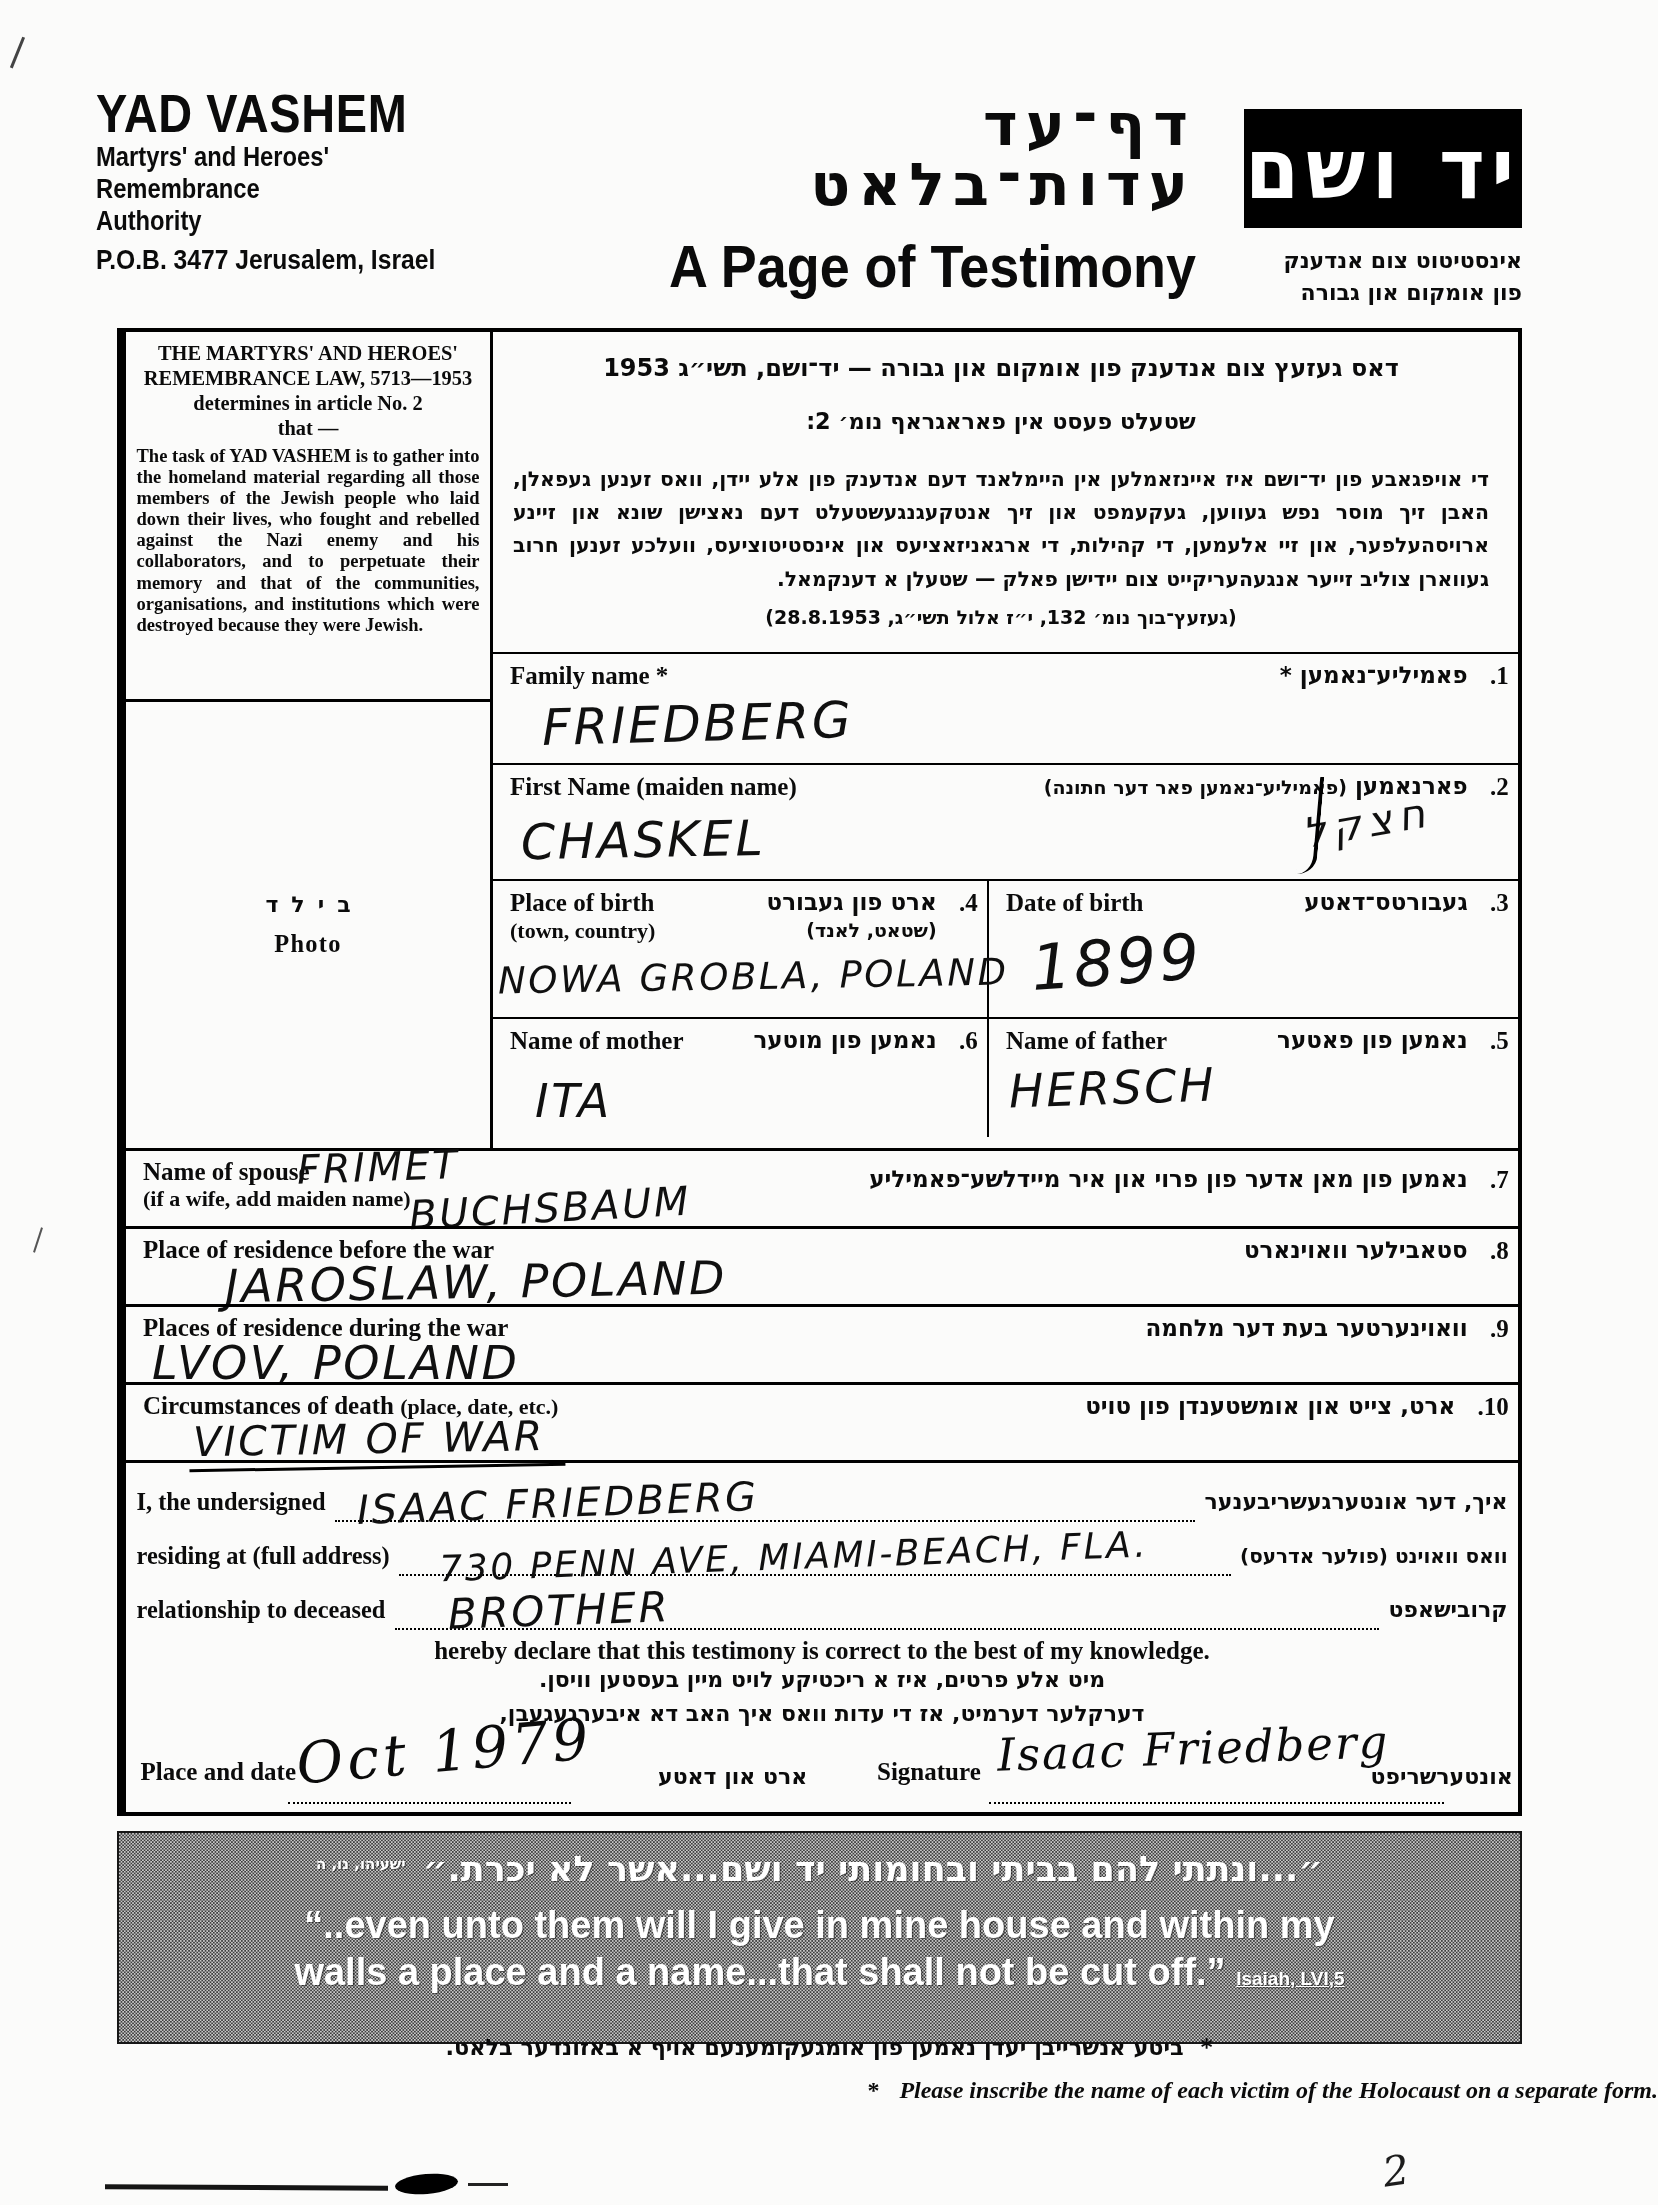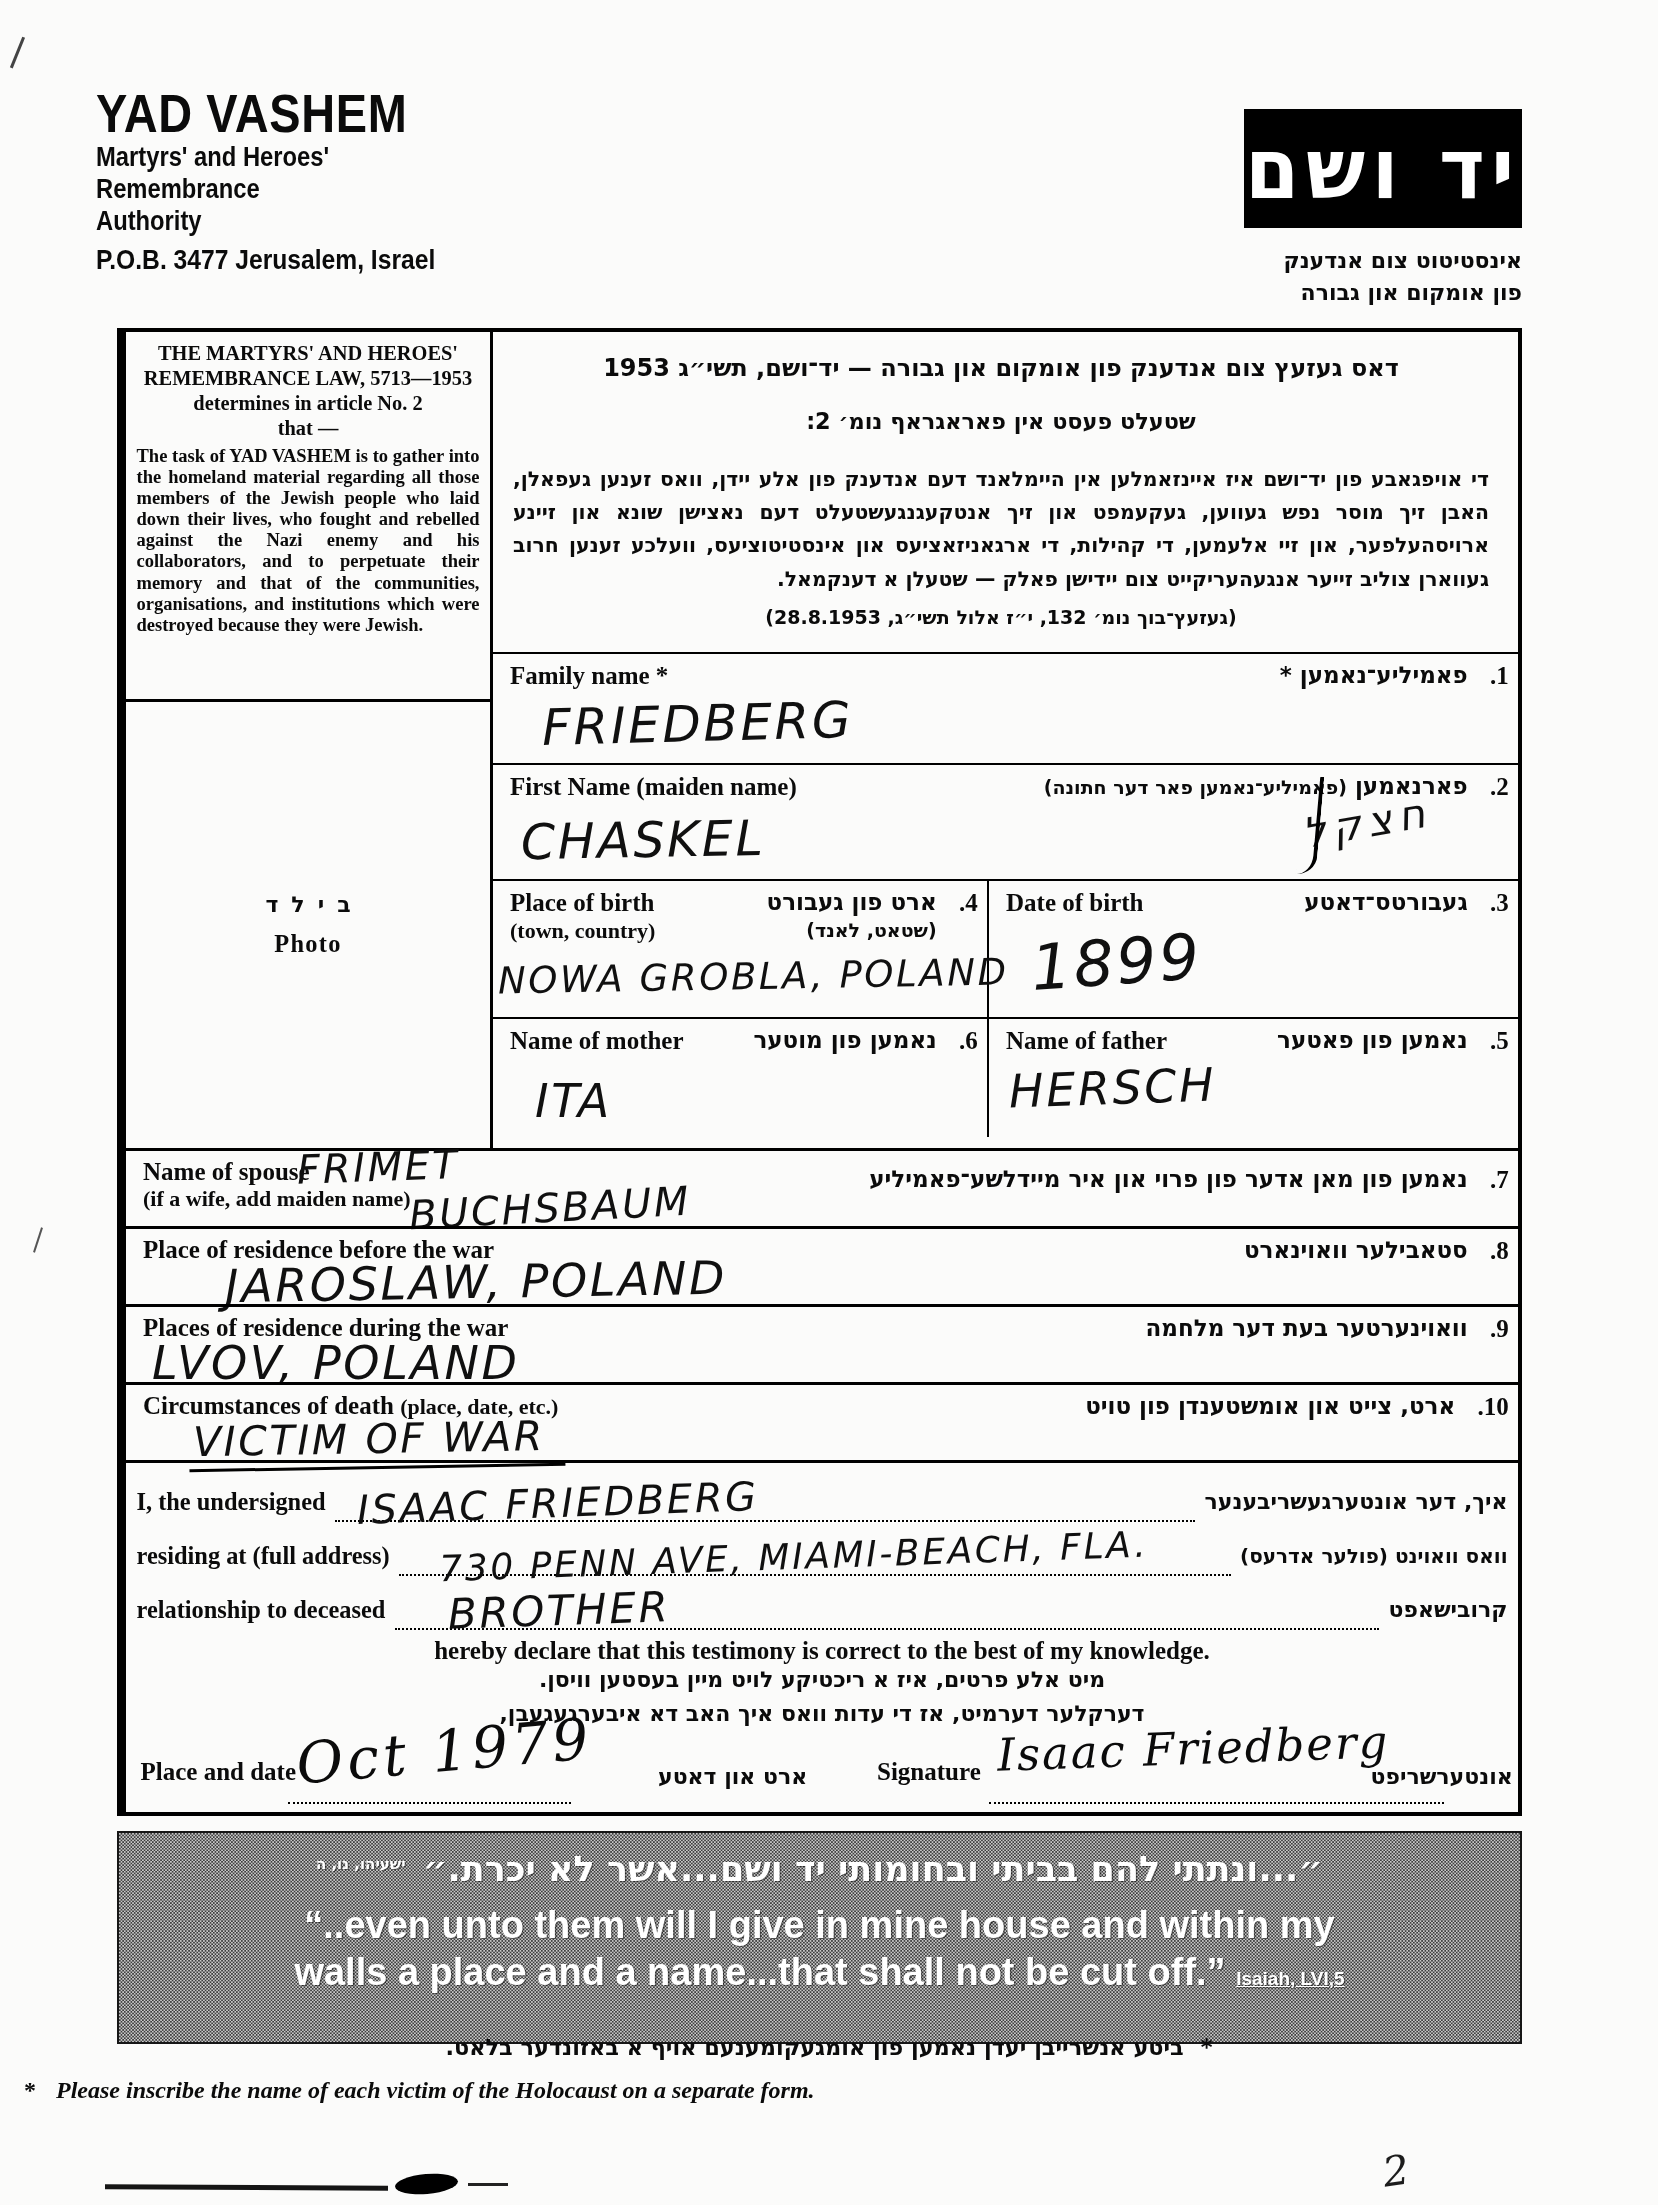--- a/index.html
+++ b/index.html
@@ -111,21 +111,21 @@
   .banner-he-src { font-size:15px; margin-right:17px; vertical-align:12px; }
   .banner-en { font-family:"Liberation Sans",sans-serif; font-weight:bold; font-size:38px;
                text-shadow:1.3px 1.3px 0 rgba(0,0,0,.4); white-space:nowrap; }
   .ben1 { margin-top:14.5px; }
   .ben2 { margin-top:4px; }
   .banner-en-src { font-size:19px; letter-spacing:0;text-decoration:underline; }
   
   .fn-yi { position:absolute; left:0; top:2034px; width:100%; text-align:center; direction:rtl;
            font-family:"DejaVu Sans",sans-serif; font-weight:bold; font-size:22.4px; }
   .fn-yi .mark { margin-left:17px; }
-  .fn-en { position:absolute; left:0; top:2077px; width:100%; text-align:left;
+  .fn-en { position:absolute; left:0; top:2077px; width:100%; text-align:right;
            font-size:24px; font-style:italic; font-weight:600;padding-left:24px; }
   .fn-en .mark { font-style:normal; margin-right:20px; }
   
   .page-number { position:absolute; left:1383px; top:2147px; font-family:"DejaVu Serif",serif;
                  font-style:italic; font-size:41px; transform:rotate(-8deg); color:#1c1c1c; }
   .smudge-line { position:absolute; left:105px; top:2185px; width:283px; height:4.6px; background:#151515; transform:rotate(.3deg); }
   .smudge-blob { position:absolute; left:395px; top:2174px; width:63px; height:20px; background:#000; border-radius:50%; transform:rotate(-5deg); }
   .smudge-dash { position:absolute; left:468px; top:2183px; width:40px; height:3.3px; background:#222; }
   .slash-mark { position:absolute; left:16px; top:36px; width:2.6px; height:33px; background:#444; transform:rotate(22deg); }
   .slash-mark2 { position:absolute; left:37px; top:1227px; width:2px; height:26px; background:#555; transform:rotate(18deg); }
@@ -139,20 +139,25 @@
   <div class="slash-mark2"></div>
 
   <div class="org-block">
     <div class="org-name">YAD VASHEM</div>
     <div class="org-line">Martyrs' and Heroes'</div>
     <div class="org-line">Remembrance</div>
     <div class="org-line">Authority</div>
     <div class="org-address">P.O.B. 3477  Jerusalem, Israel</div>
   </div>
 
+  <div class="title-block">
+    <div class="title-he" dir="rtl">דף־עד</div>
+    <div class="title-he" dir="rtl">עדות־בלאט</div>
+    <div class="title-en">A Page of Testimony</div>
+  </div>
 
   <div class="logo-box">
     <span class="logo-he" dir="rtl">יד ושם</span>
   </div>
   <div class="institute" dir="rtl">
     <div>אינסטיטוט צום אנדענק</div>
     <div>פון אומקום און גבורה</div>
   </div>
 
   <div class="form-box">

